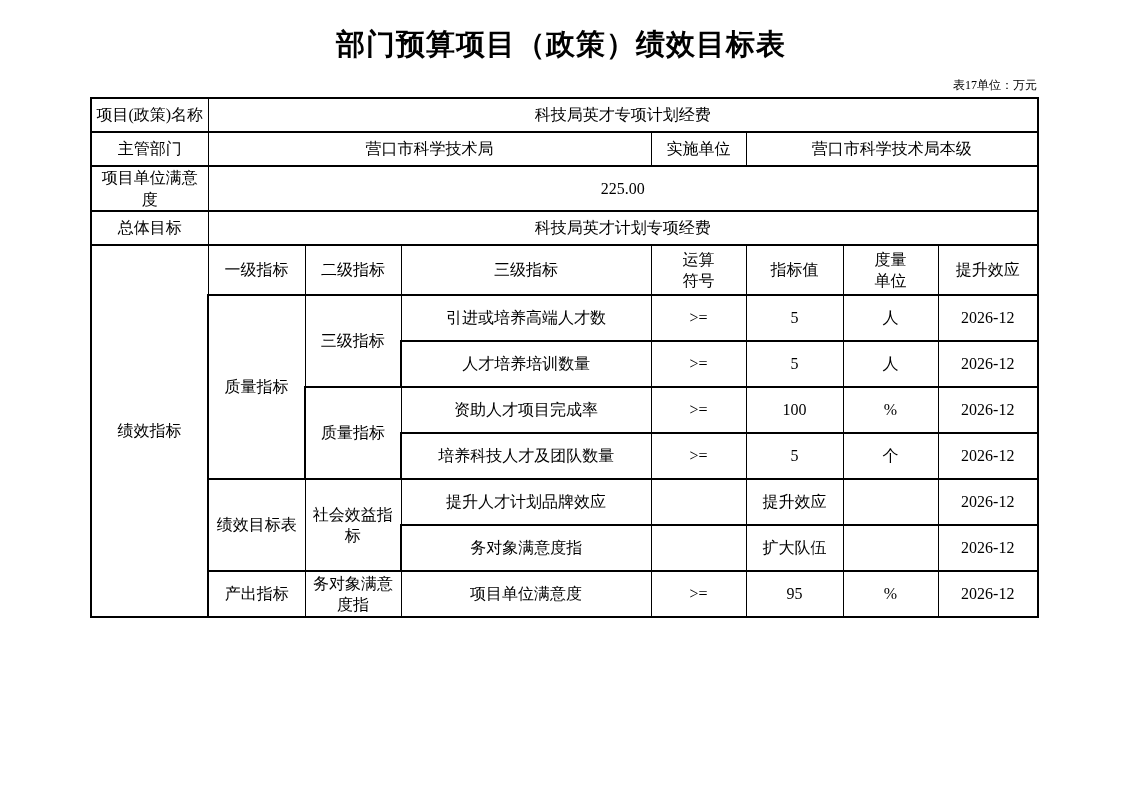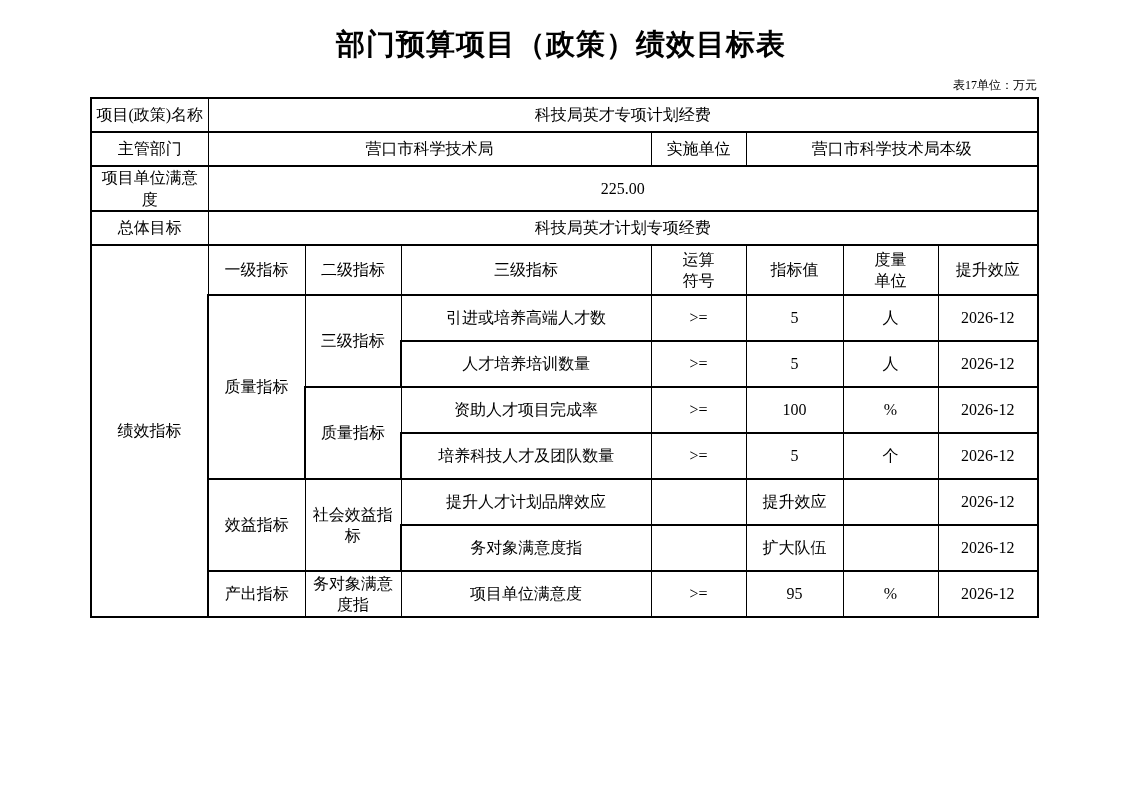--- a/index.html
+++ b/index.html
@@ -146,21 +146,21 @@
 
   <tr class="data-row">
     <td>培养科技人才及团队数量</td>
     <td>&gt;=</td>
     <td>5</td>
     <td>个</td>
     <td>2026-12</td>
   </tr>
 
   <tr class="data-row">
-    <td rowspan="2">效益指标</td>
+    <td rowspan="2">绩效目标表</td>
     <td rowspan="2">社会效益指标</td>
     <td>提升人才计划品牌效应</td>
     <td></td>
     <td>提升效应</td>
     <td></td>
     <td>2026-12</td>
   </tr>
 
   <tr class="data-row">
     <td>务对象满意度指</td>

